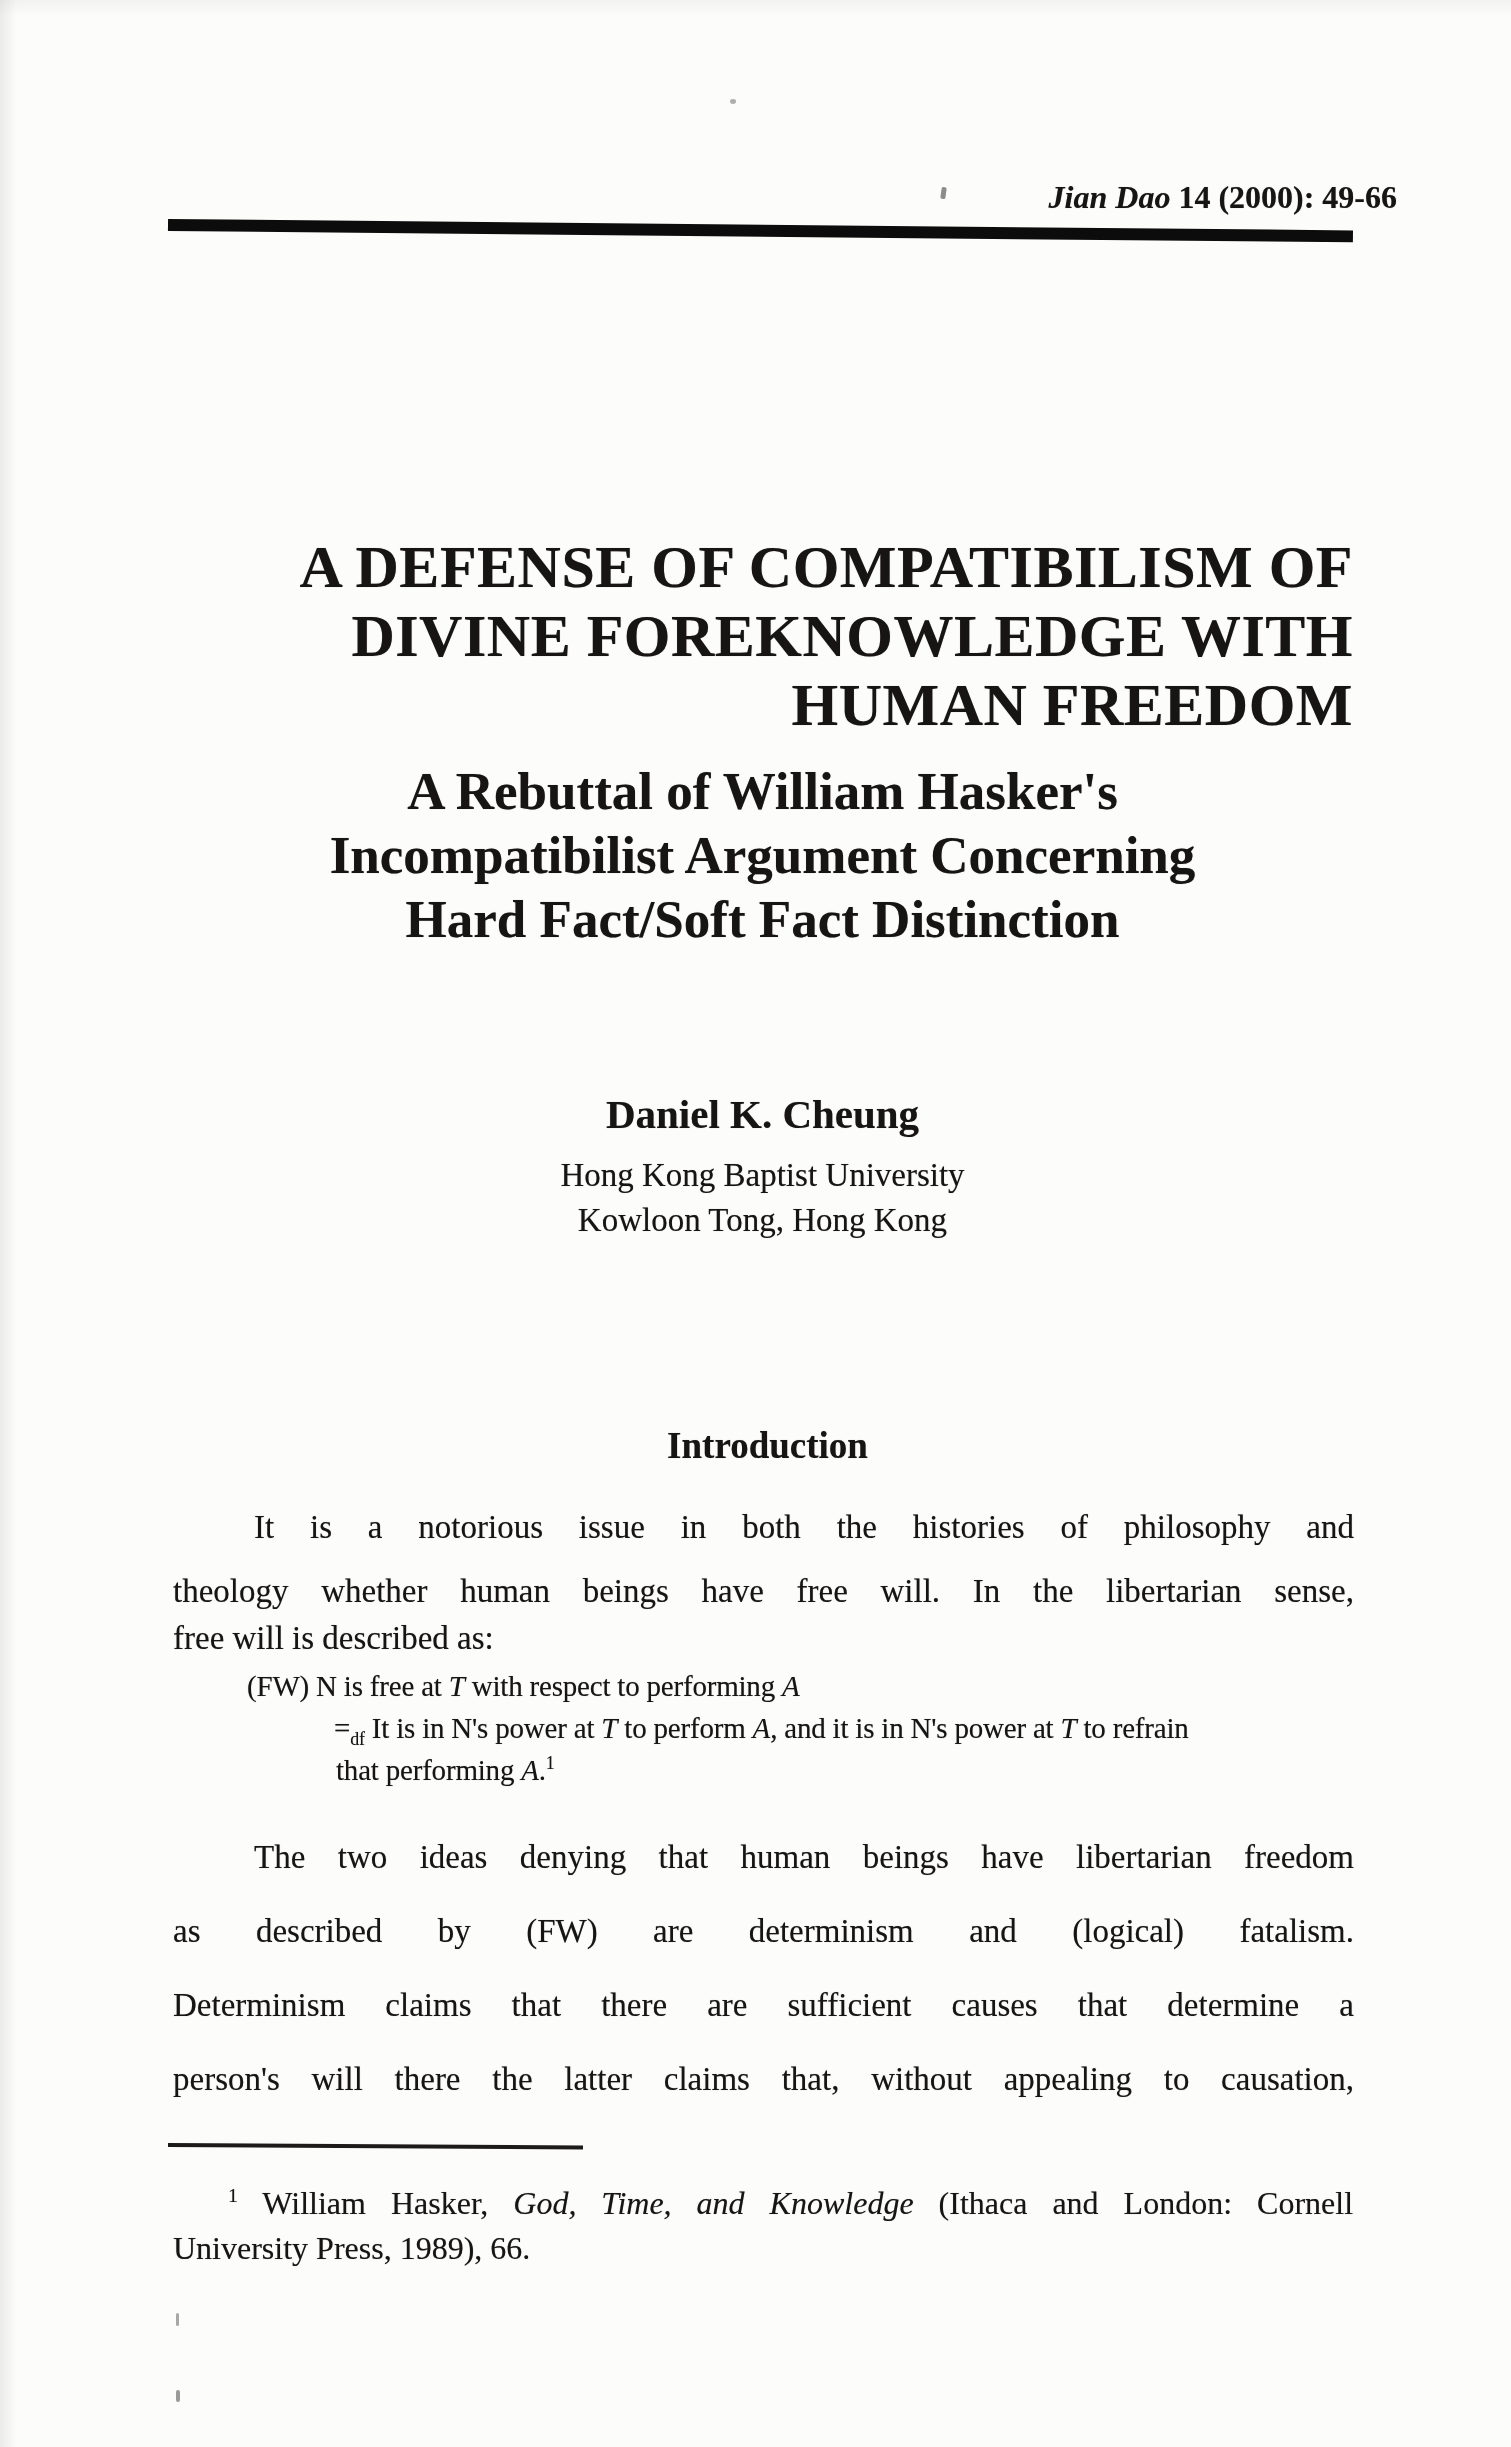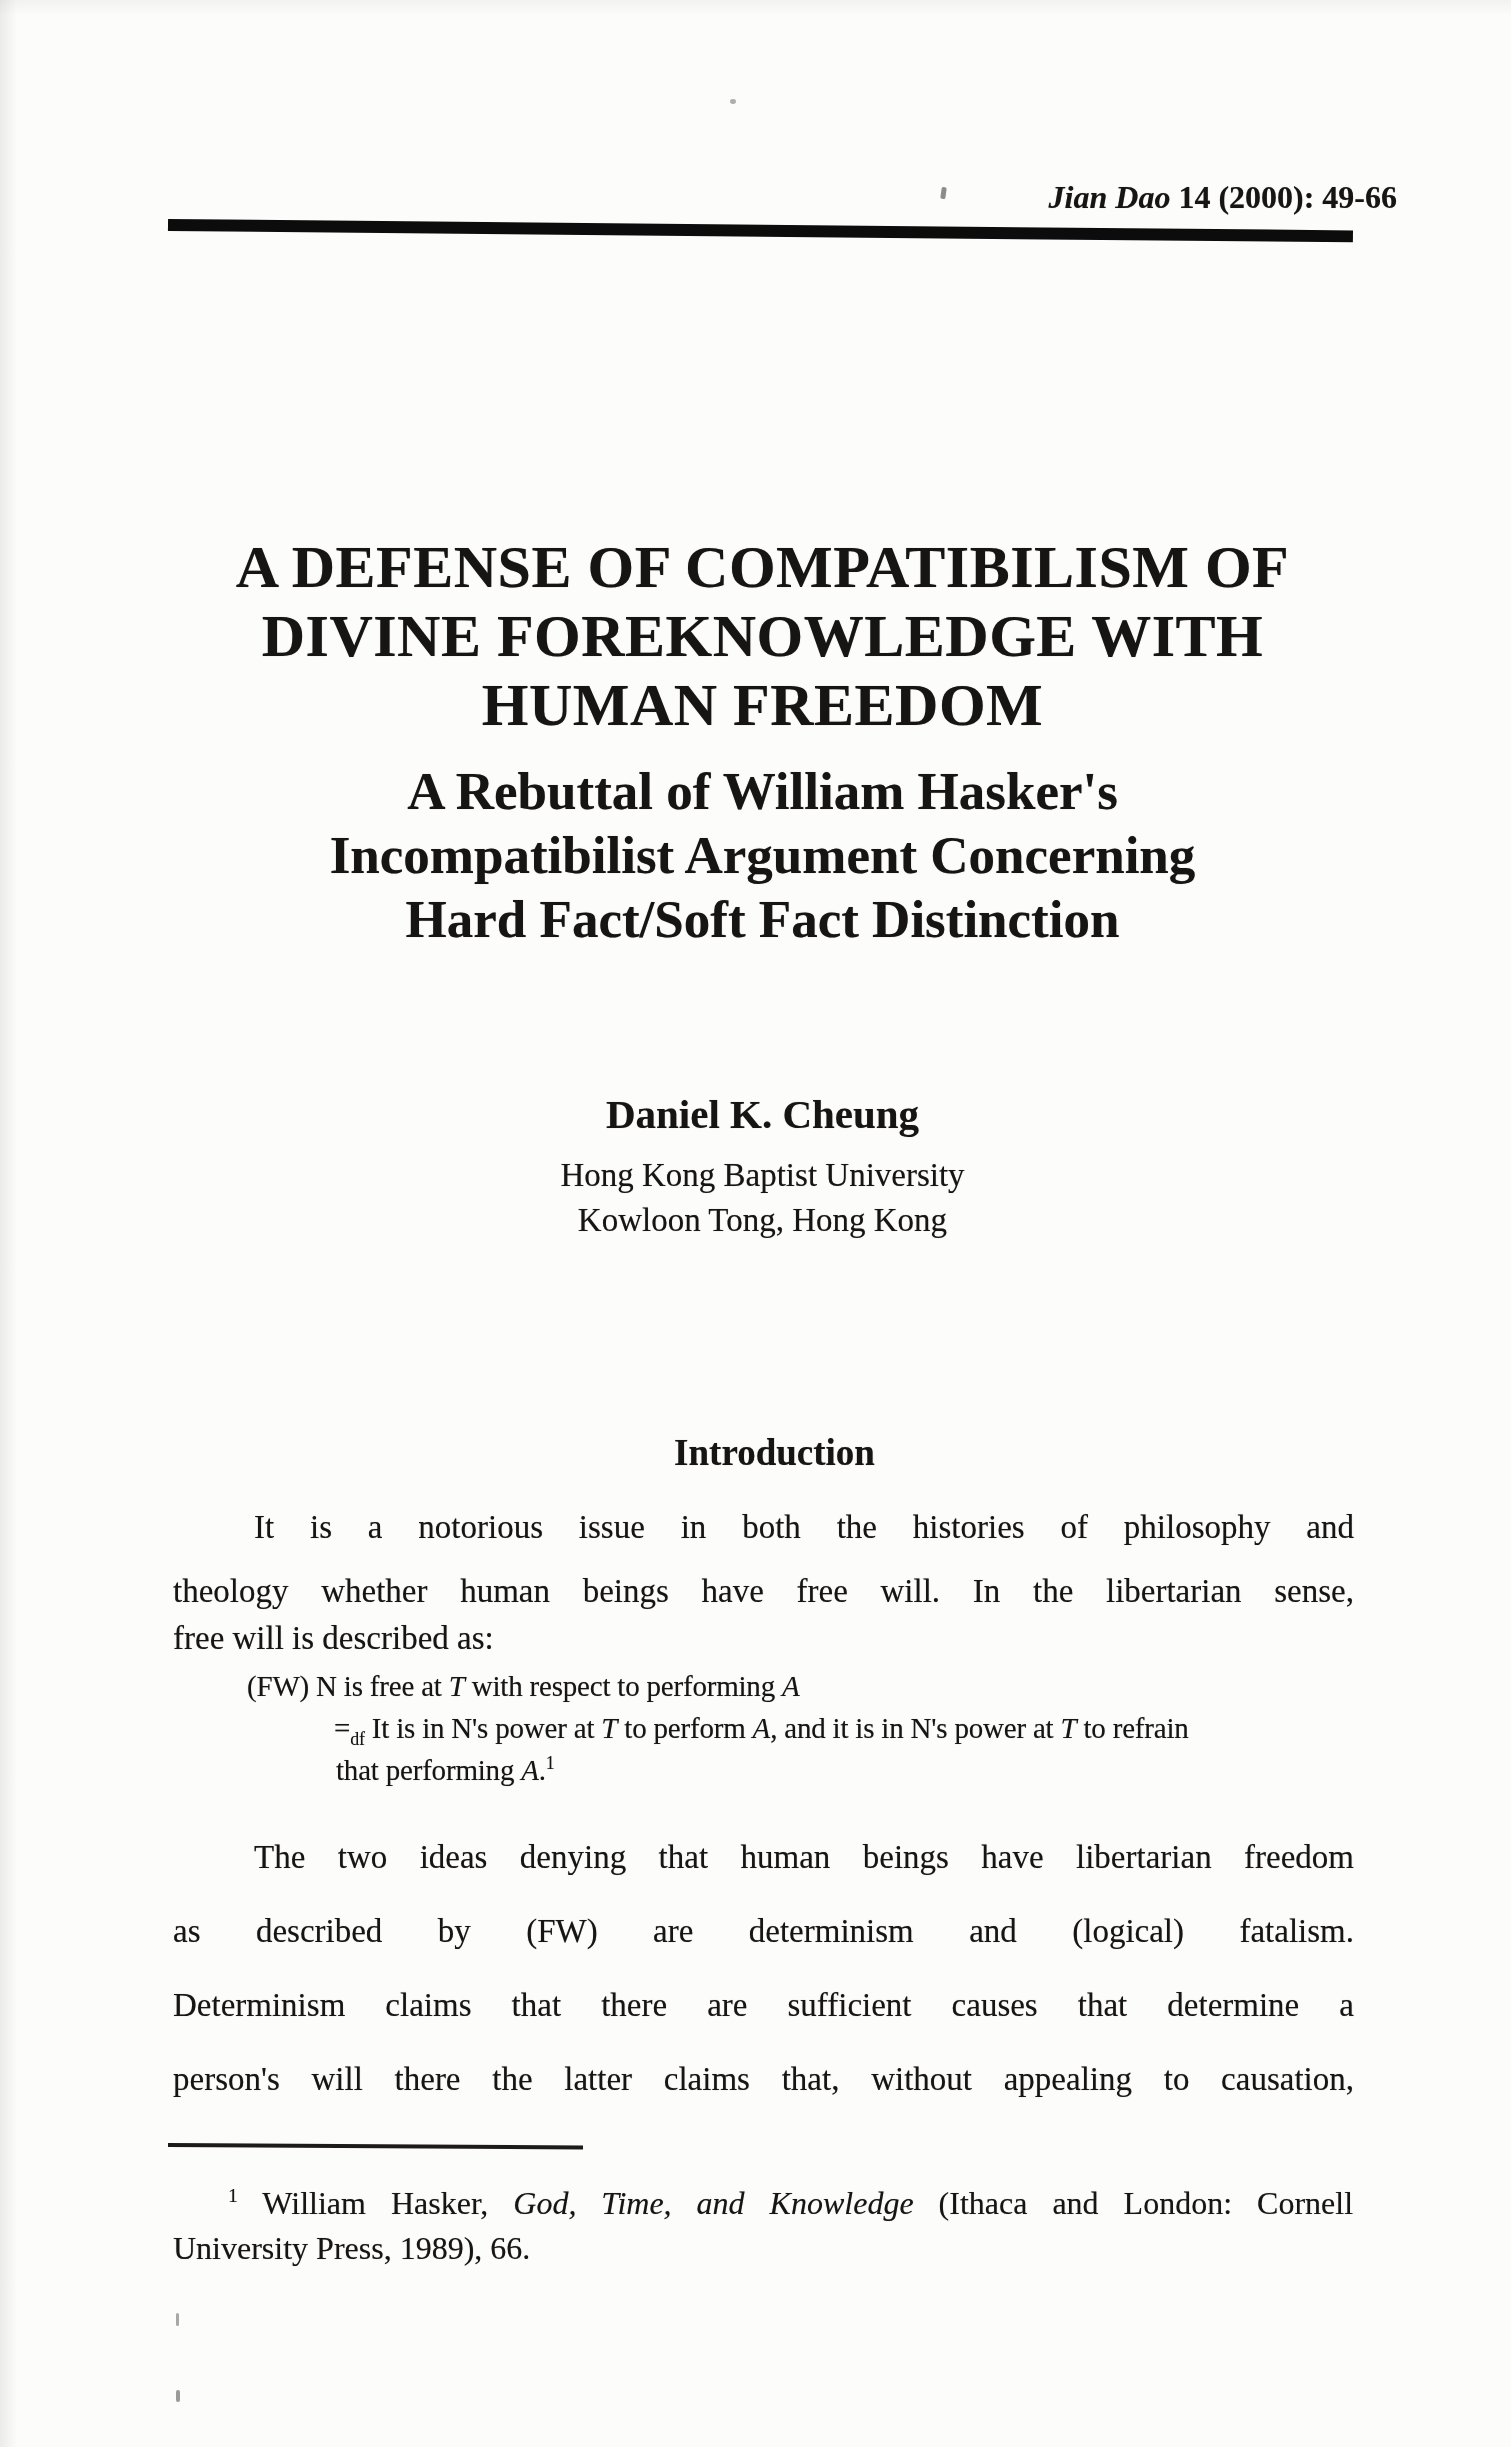--- a/index.html
+++ b/index.html
@@ -51,21 +51,21 @@
     background: #0c0c0c;
     transform: rotate(0.55deg);
     transform-origin: 0 50%;
   }
   .title {
     position: absolute;
     left: 172px;
     top: 533px;
     width: 1181px;
     margin: 0;
-    text-align: center;
+    text-align: right;
     font-size: 60px;
     line-height: 69px;
     font-weight: bold;
     letter-spacing: 0.5px;
   }
   .subtitle {
     position: absolute;
     left: 172px;
     top: 759px;
     width: 1181px;
@@ -92,21 +92,21 @@
     width: 1181px;
     text-align: center;
     font-size: 33px;
     line-height: 45px;
   }
   .section-heading {
     position: absolute;
     left: 172px;
     top: 1419px;
     width: 1181px;
-    margin: 12px;
+    margin: 5px;
     text-align: center;
     font-size: 37px;
     line-height: 44px;
     font-weight: bold;
   }
   .para {
     position: absolute;
     left: 173px;
     width: 1181px;
     font-size: 33px;

